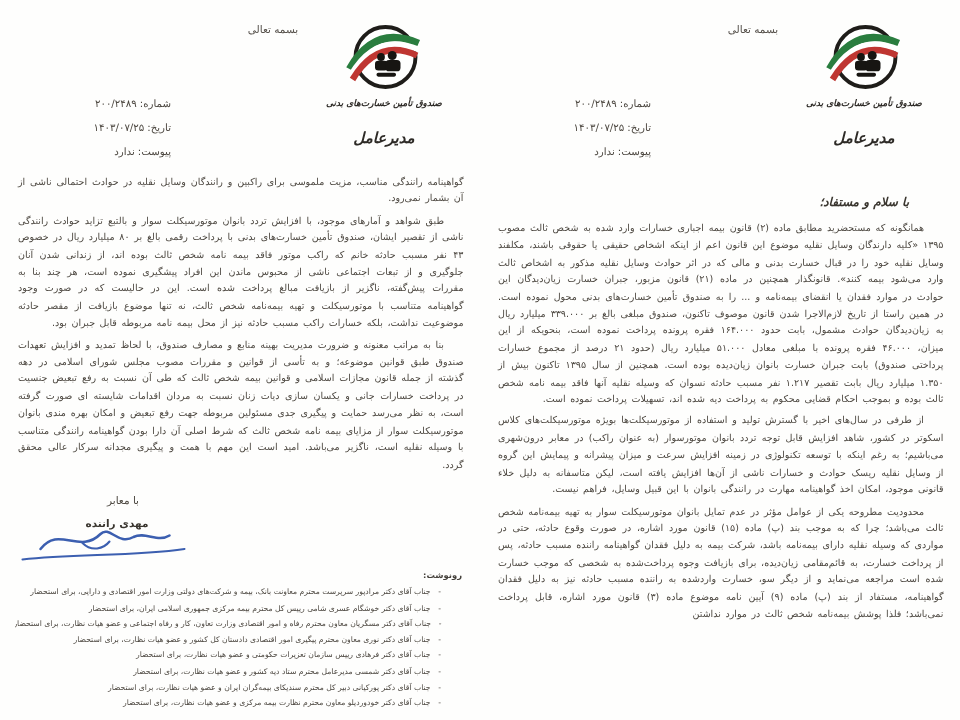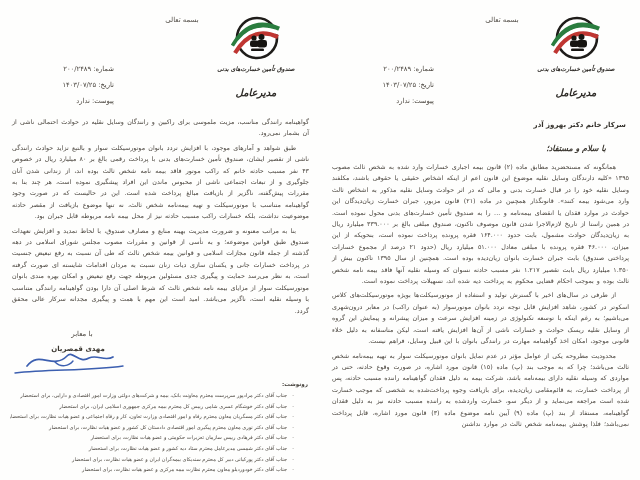--- a/index.html
+++ b/index.html
@@ -84,21 +84,20 @@
           <rect x="20" y="28.5" width="8.5" height="6.5" rx="2.2" fill="#171512"></rect>
           <circle cx="31.5" cy="25" r="3" fill="#171512"></circle>
           <rect x="27" y="28" width="10" height="7.5" rx="2.4" fill="#171512"></rect>
           <rect x="21" y="36.5" width="13" height="2.6" rx="1.2" fill="#171512"></rect>
         </svg>
         <div class="org-name">صندوق تأمین خسارت‌های بدنی</div>
         <div class="signer-title">مدیرعامل</div>
       </div>
     </div>
     <div class="recipient">
-      <div>سرکار خانم دکتر بهروز آذر</div>
     </div>
     <div class="salutation">با سلام و مستفاد؛</div>
     <div class="body-text">
       <p class="para indent">همانگونه که مستحضرید مطابق ماده (۲) قانون بیمه اجباری خسارات وارد شده به شخص ثالث مصوب ۱۳۹۵ «کلیه دارندگان وسایل نقلیه موضوع این قانون اعم از اینکه اشخاص حقیقی یا حقوقی باشند، مکلفند وسایل نقلیه خود را در قبال خسارت بدنی و مالی که در اثر حوادث وسایل نقلیه مذکور به اشخاص ثالث وارد می‌شود بیمه کنند». قانونگذار همچنین در ماده (۲۱) قانون مزبور، جبران خسارت زیان‌دیدگان این حوادث در موارد فقدان یا انقضای بیمه‌نامه و ... را به صندوق تأمین خسارت‌های بدنی محول نموده است. در همین راستا از تاریخ لازم‌الاجرا شدن قانون موصوف تاکنون، صندوق مبلغی بالغ بر ۳۳۹.۰۰۰ میلیارد ریال به زیان‌دیدگان حوادث مشمول، بابت حدود ۱۶۴.۰۰۰ فقره پرونده پرداخت نموده است، بنحویکه از این میزان، ۴۶.۰۰۰ فقره پرونده با مبلغی معادل ۵۱.۰۰۰ میلیارد ریال (حدود ۲۱ درصد از مجموع خسارات پرداختی صندوق) بابت جبران خسارت بانوان زیان‌دیده بوده است. همچنین از سال ۱۳۹۵ تاکنون بیش از ۱.۳۵۰ میلیارد ریال بابت تقصیر ۱.۲۱۷ نفر مسبب حادثه نسوان که وسیله نقلیه آنها فاقد بیمه نامه شخص ثالث بوده و بموجب احکام قضایی محکوم به پرداخت دیه شده اند، تسهیلات پرداخت نموده است.</p>
       <p class="para indent">از طرفی در سال‌های اخیر با گسترش تولید و استفاده از موتورسیکلت‌ها بویژه موتورسیکلت‌های کلاس اسکوتر در کشور، شاهد افزایش قابل توجه تردد بانوان موتورسوار (به عنوان راکب) در معابر درون‌شهری می‌باشیم؛ به رغم اینکه با توسعه تکنولوژی در زمینه افزایش سرعت و میزان پیشرانه و پیمایش این گروه از وسایل نقلیه ریسک حوادث و خسارات ناشی از آن‌ها افزایش یافته است، لیکن متاسفانه به دلیل خلاء قانونی موجود، امکان اخذ گواهینامه مهارت در رانندگی بانوان با این قبیل وسایل، فراهم نیست.</p>
       <p class="para indent">محدودیت مطروحه یکی از عوامل مؤثر در عدم تمایل بانوان موتورسیکلت سوار به تهیه بیمه‌نامه شخص ثالث می‌باشد؛ چرا که به موجب بند (پ) ماده (۱۵) قانون مورد اشاره، در صورت وقوع حادثه، حتی در مواردی که وسیله نقلیه دارای بیمه‌نامه باشد، شرکت بیمه به دلیل فقدان گواهینامه راننده مسبب حادثه، پس از پرداخت خسارت، به قائم‌مقامی زیان‌دیده، برای بازیافت وجوه پرداخت‌شده به شخصی که موجب خسارت شده است مراجعه می‌نماید و از دیگر سو، خسارت واردشده به راننده مسبب حادثه نیز به دلیل فقدان گواهینامه، مستفاد از بند (پ) ماده (۹) آیین نامه موضوع ماده (۳) قانون مورد اشاره، قابل پرداخت نمی‌باشد؛ فلذا پوشش بیمه‌نامه شخص ثالث در موارد نداشتن</p>
     </div>
   </section>
 
   <section class="page page-2">
@@ -125,21 +124,21 @@
         <div class="signer-title">مدیرعامل</div>
       </div>
     </div>
     <div class="body-text">
       <p class="para">گواهینامه رانندگی مناسب، مزیت ملموسی برای راکبین و رانندگان وسایل نقلیه در حوادث احتمالی ناشی از آن بشمار نمی‌رود.</p>
       <p class="para indent">طبق شواهد و آمارهای موجود، با افزایش تردد بانوان موتورسیکلت سوار و بالتبع تزاید حوادث رانندگی ناشی از تقصیر ایشان، صندوق تأمین خسارت‌های بدنی با پرداخت رقمی بالغ بر ۸۰ میلیارد ریال در خصوص ۴۳ نفر مسبب حادثه خانم که راکب موتور فاقد بیمه نامه شخص ثالث بوده اند، از زندانی شدن آنان جلوگیری و از تبعات اجتماعی ناشی از محبوس ماندن این افراد پیشگیری نموده است، هر چند بنا به مقررات پیش‌گفته، ناگزیر از بازیافت مبالغ پرداخت شده است. این در حالیست که در صورت وجود گواهینامه متناسب با موتورسیکلت و تهیه بیمه‌نامه شخص ثالث، نه تنها موضوع بازیافت از مقصر حادثه موضوعیت نداشت، بلکه خسارات راکب مسبب حادثه نیز از محل بیمه نامه مربوطه قابل جبران بود.</p>
       <p class="para indent">بنا به مراتب معنونه و ضرورت مدیریت بهینه منابع و مصارف صندوق، با لحاظ تمدید و افزایش تعهدات صندوق طبق قوانین موضوعه؛ و به تأسی از قوانین و مقررات مصوب مجلس شورای اسلامی در دهه گذشته از جمله قانون مجازات اسلامی و قوانین بیمه شخص ثالث که طی آن نسبت به رفع تبعیض جنسیت در پرداخت خسارات جانی و یکسان سازی دیات زنان نسبت به مردان اقدامات شایسته ای صورت گرفته است، به نظر می‌رسد حمایت و پیگیری جدی مسئولین مربوطه جهت رفع تبعیض و امکان بهره مندی بانوان موتورسیکلت سوار از مزایای بیمه نامه شخص ثالث که شرط اصلی آن دارا بودن گواهینامه رانندگی متناسب با وسیله نقلیه است، ناگزیر می‌باشد. امید است این مهم با همت و پیگیری مجدانه سرکار عالی محقق گردد.</p>
     </div>
     <div class="sig-block">
       <div class="closing">با معابر</div>
-      <div class="signer-name">مهدی قمصریان</div>
+      <div class="signer-name">مهدی راننده</div>
       <svg class="sig-scribble" width="120" height="34" viewBox="0 0 120 34">
         <path d="M18,20 C30,4 44,24 58,10 C64,4 70,18 80,12 C88,8 96,16 104,11" fill="none" stroke="#3c5fb0" stroke-width="1.7" stroke-linecap="round"></path>
         <path d="M6,27 C40,23 80,25 114,20" fill="none" stroke="#3c5fb0" stroke-width="1.4" stroke-linecap="round"></path>
         <path d="M46,16 C52,22 60,20 64,15" fill="none" stroke="#3c5fb0" stroke-width="1.4" stroke-linecap="round"></path>
       </svg>
     </div>
     <div class="cc">
       <div class="cc-heading">رونوشت:</div>
       <div class="cc-item">جناب آقای دکتر مرادپور سرپرست محترم معاونت بانک، بیمه و شرکت‌های دولتی وزارت امور اقتصادی و دارایی، برای استحضار</div>
       <div class="cc-item">جناب آقای دکتر خوشگام عسری شامی رییس کل محترم بیمه مرکزی جمهوری اسلامی ایران، برای استحضار</div>

